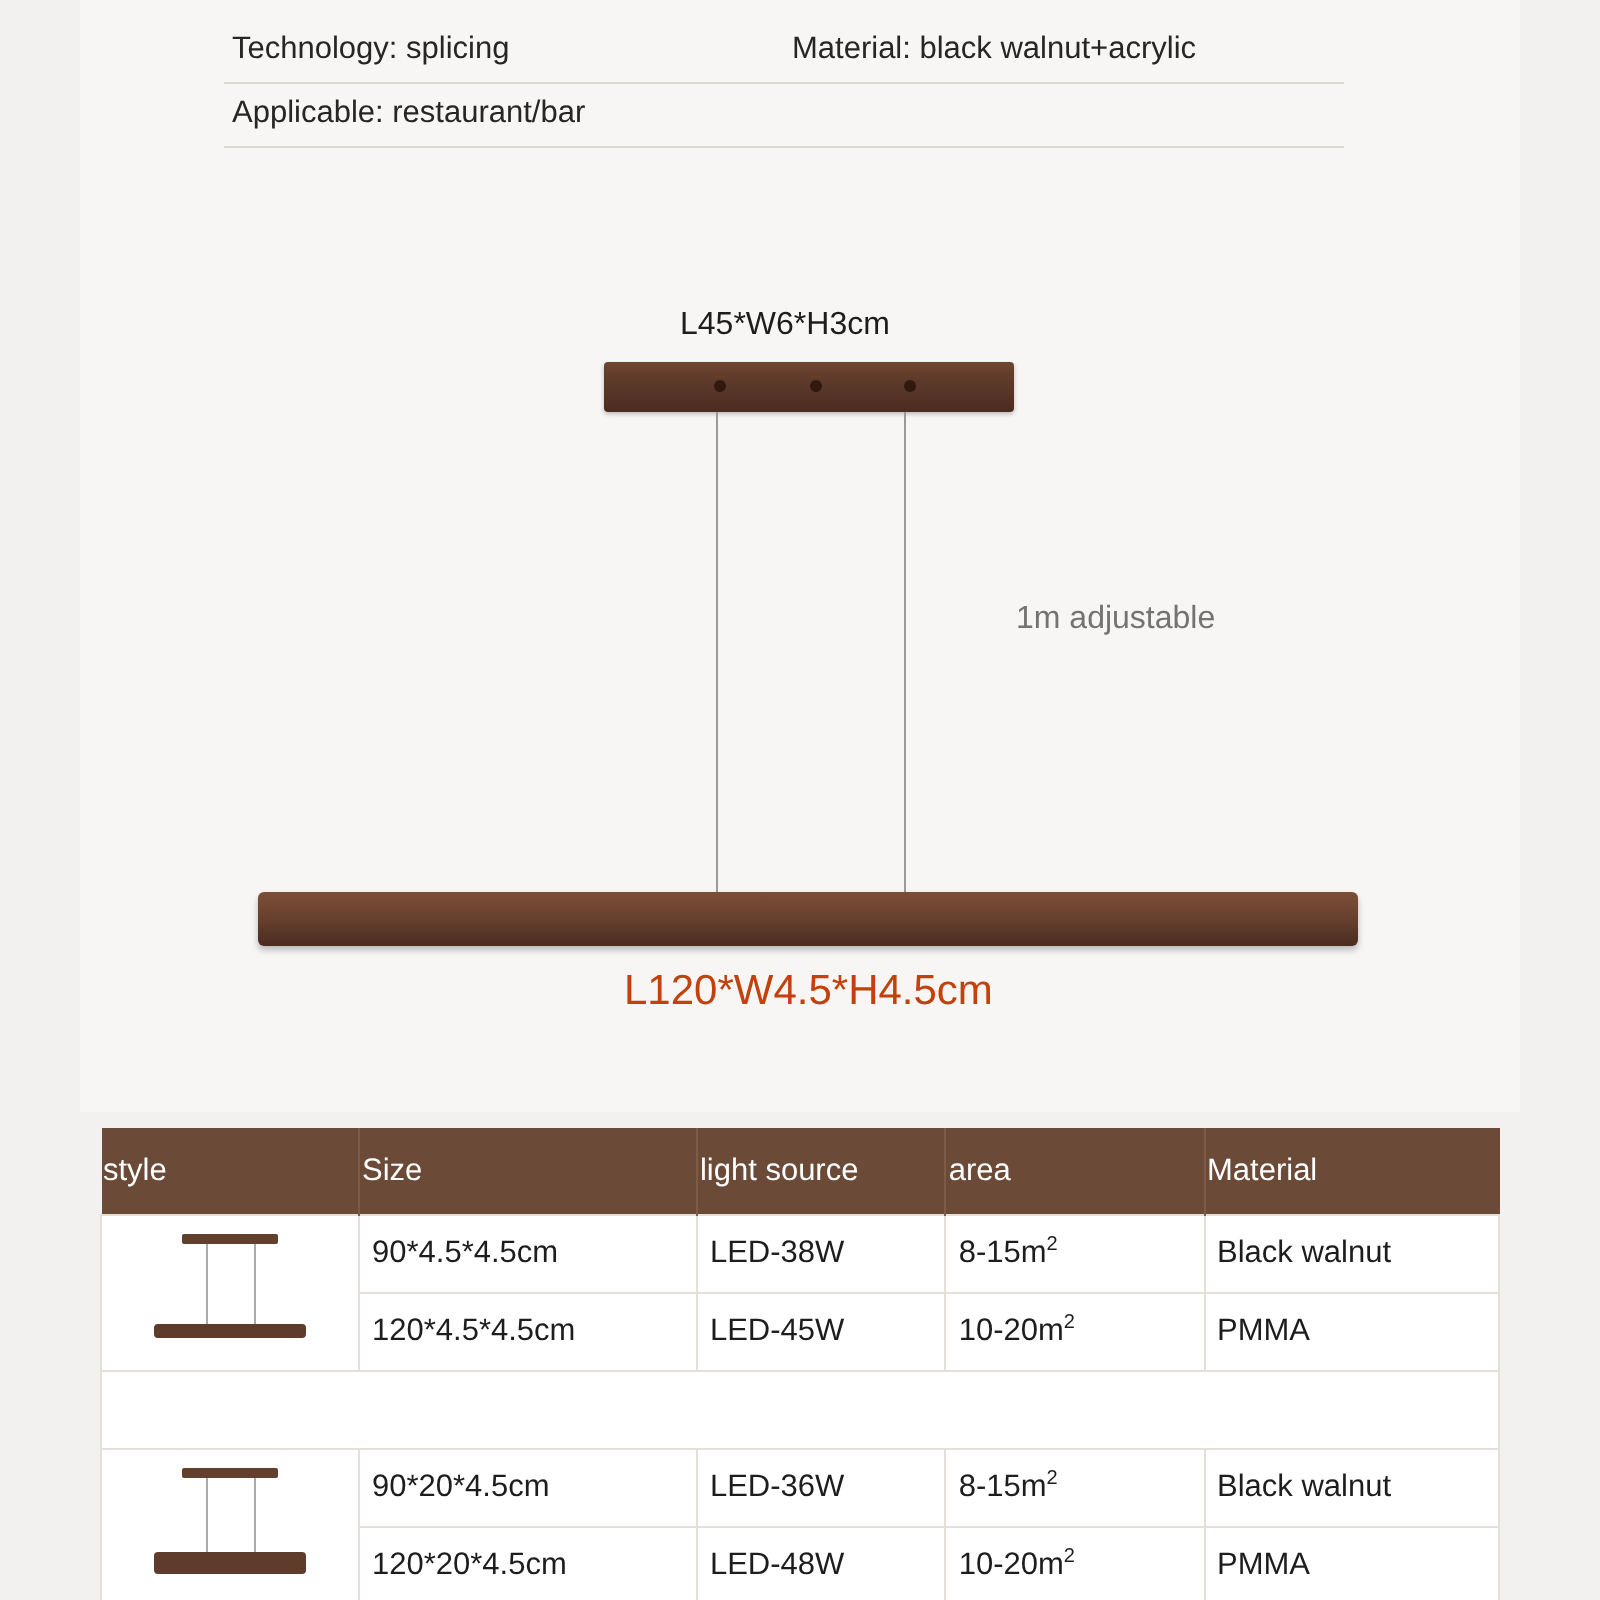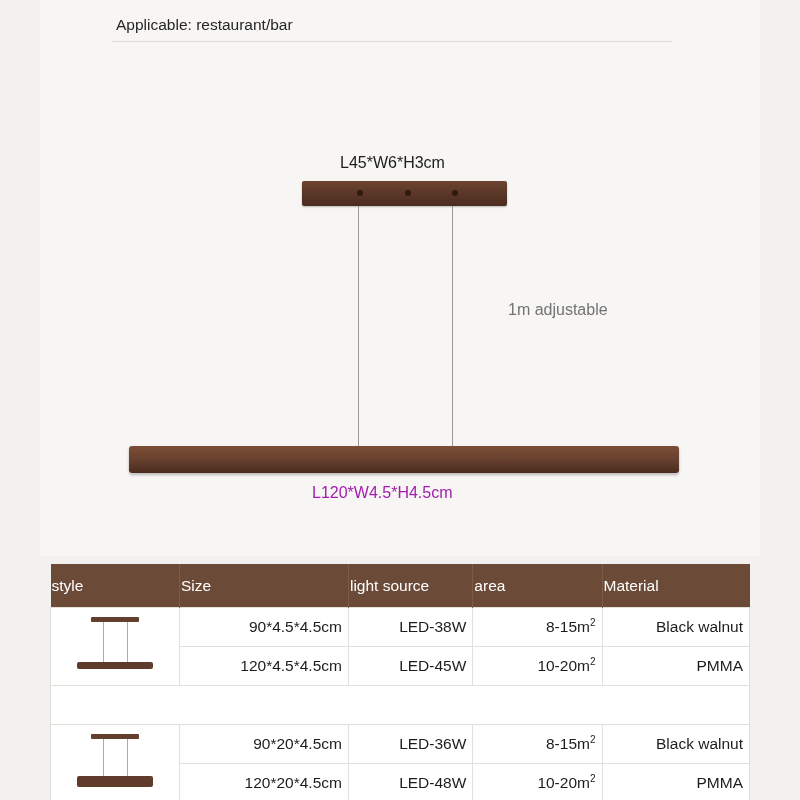--- a/index.html
+++ b/index.html
@@ -105,22 +105,22 @@
     position: absolute;
     left: 468px;
     top: 165px;
     font-size: 16px;
     color: #737373;
   }
   .bar-label {
     position: absolute;
     left: 272px;
     top: 348px;
-    font-size: 16px;
-    color: #a21caf;
+    font-size: 21px;
+    color: #c2410c;
   }
 
   
   .table-wrap {
     position: absolute;
     left: 50px;
     top: 564px;
     width: 700px;
   }
   table.detail {
@@ -136,21 +136,21 @@
     height: 41px;
     border-right: 1px solid #7e5b47;
     text-align: left;
     margin-top: 24px;
   }
   table.detail th:last-child { border-right: none; }
   table.detail td {
     background: #ffffff;
     border: 1px solid #e3e0dc;
     height: 38px;
-    text-align: right;
+    text-align: left;
     color: #1d1d1d;
     font-size: 15.5px;
     padding: 0 6px;
   }
   td.thumb-cell {
     width: 116px;
     background: #fbfaf9;
     padding: 0;
   }
   td.size-cell { width: 168px; }
@@ -206,20 +206,24 @@
 </style>
 </head>
 <body>
 
 <div class="page">
 
   <div class="hero">
 
     <table class="spec-table">
       <tbody>
+          <tr>
+        <td class="col-left">Technology: splicing</td>
+        <td class="col-right">Material: black walnut+acrylic</td>
+      </tr>
       <tr>
         <td class="col-left">Applicable: restaurant/bar</td>
         <td class="col-right"></td>
       </tr>
     </tbody>
       </table>
 
     <div class="lamp-area">
       <div class="label-top">L45*W6*H3cm</div>
 

